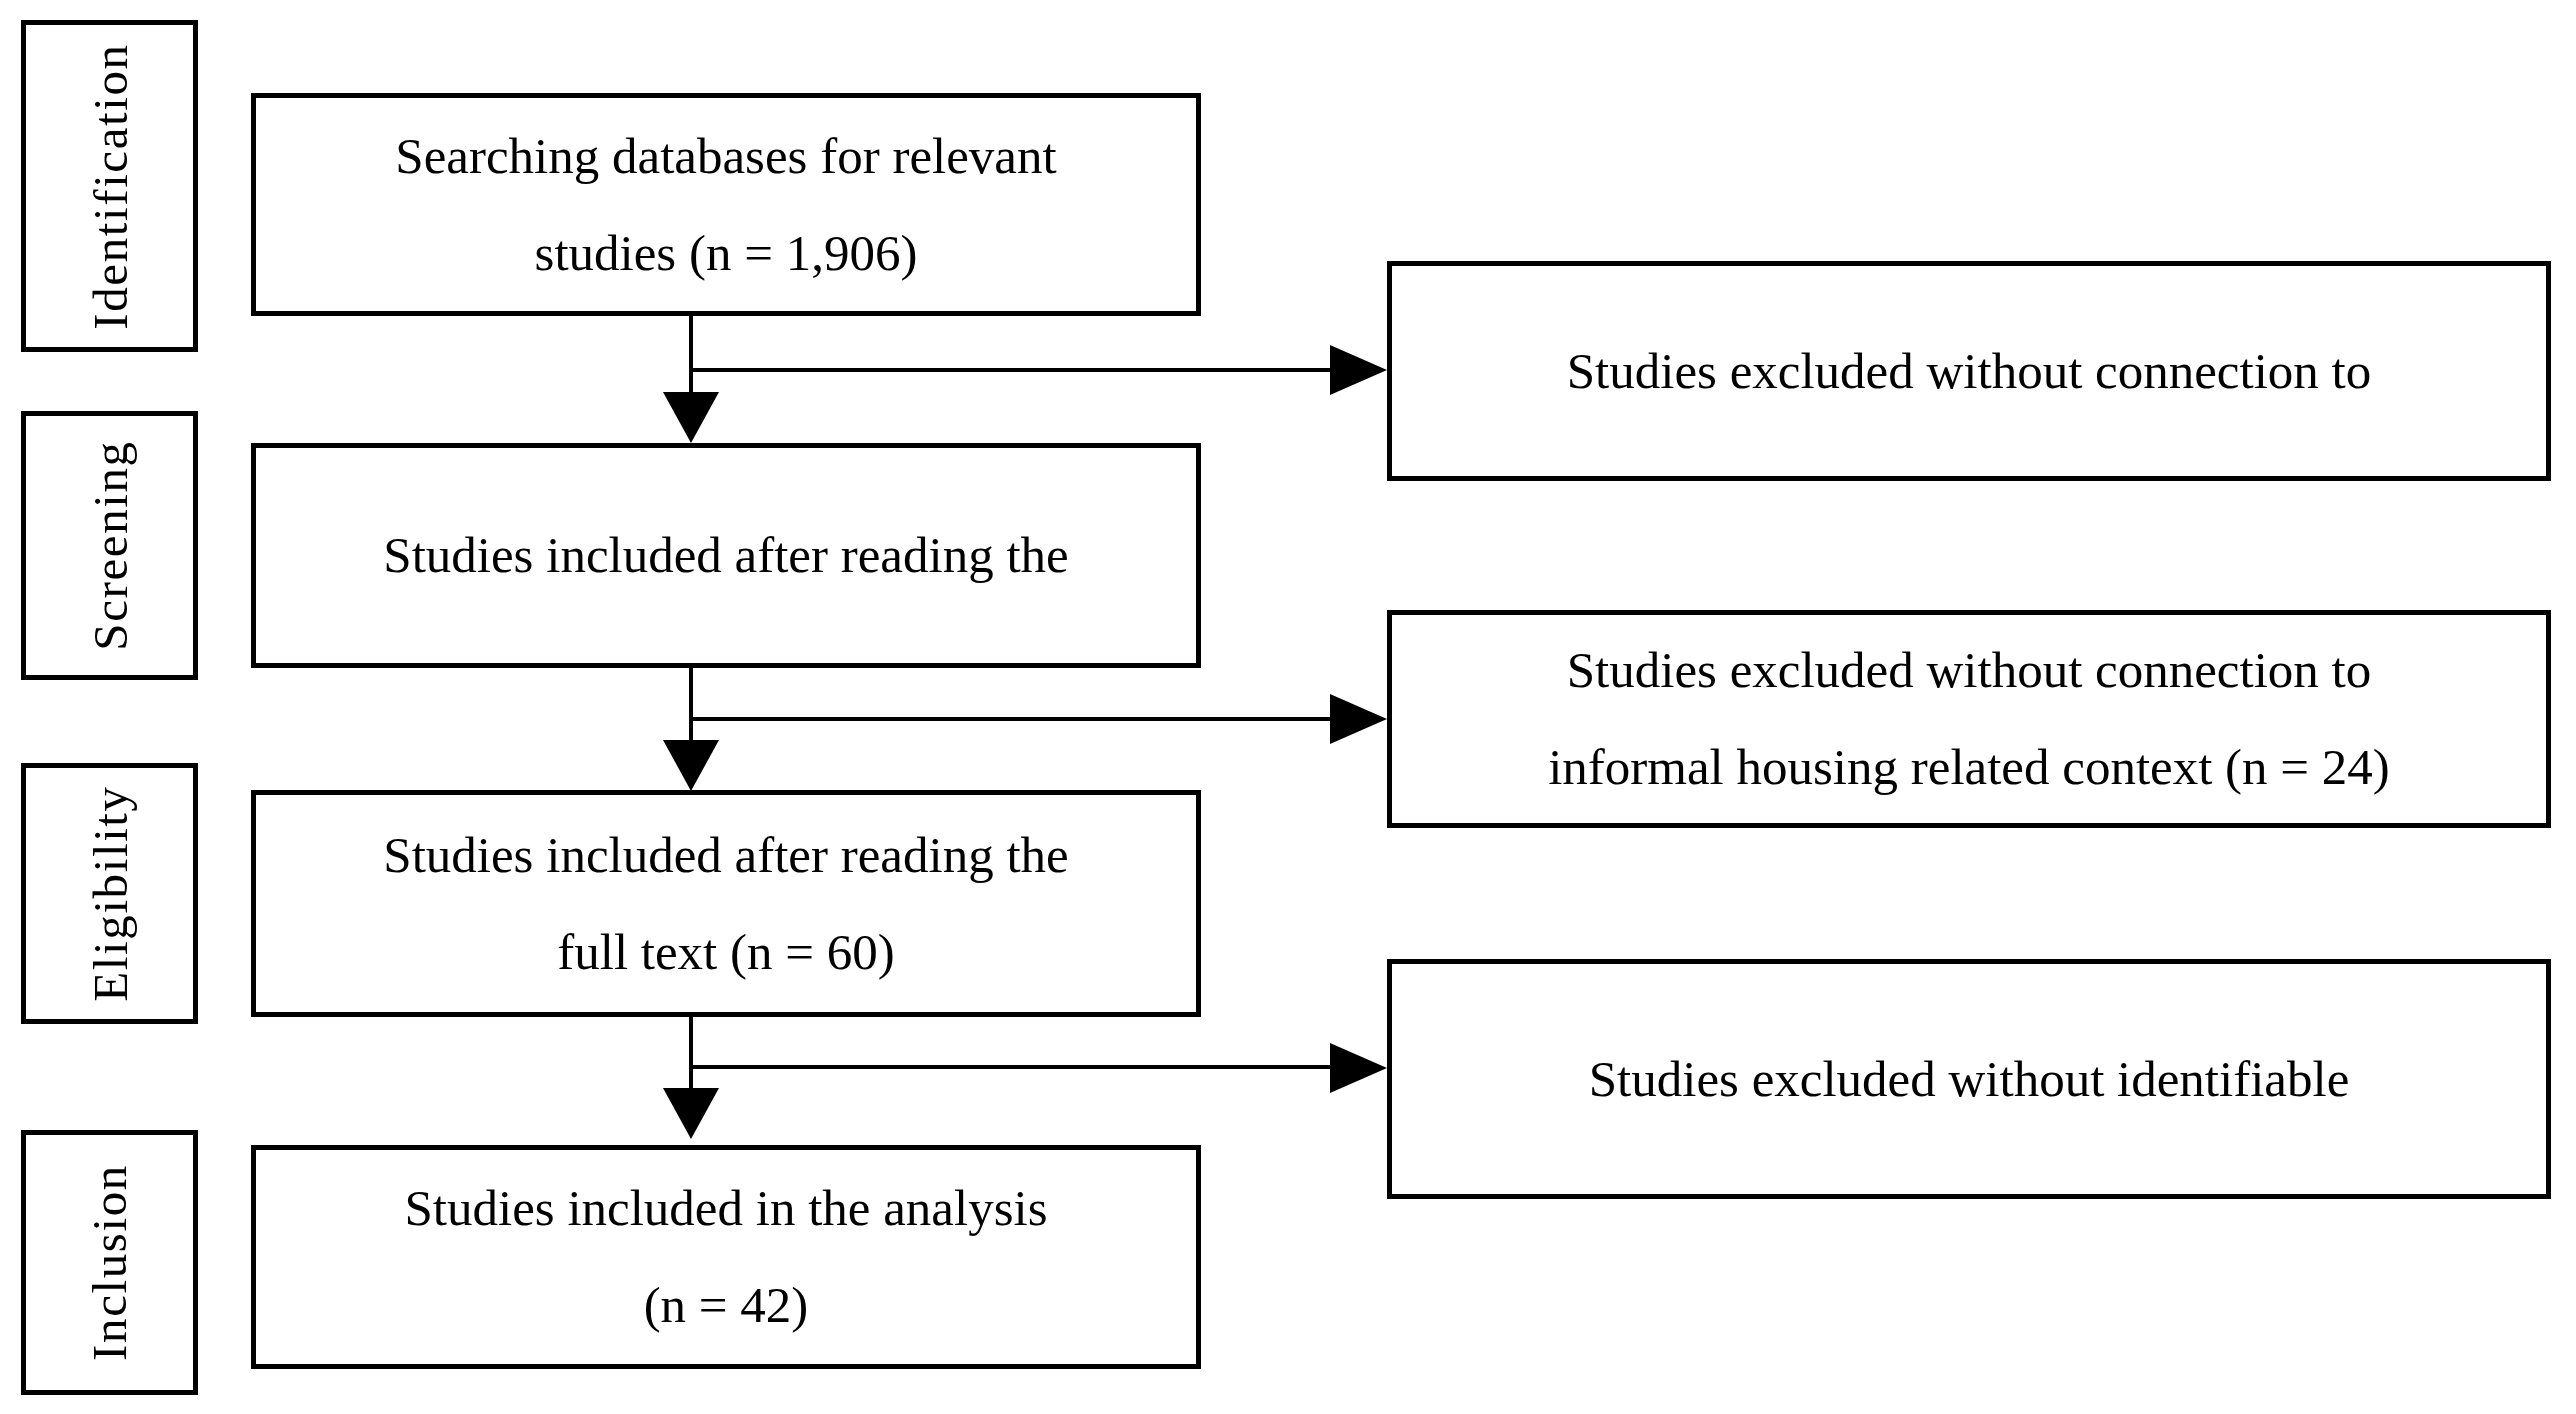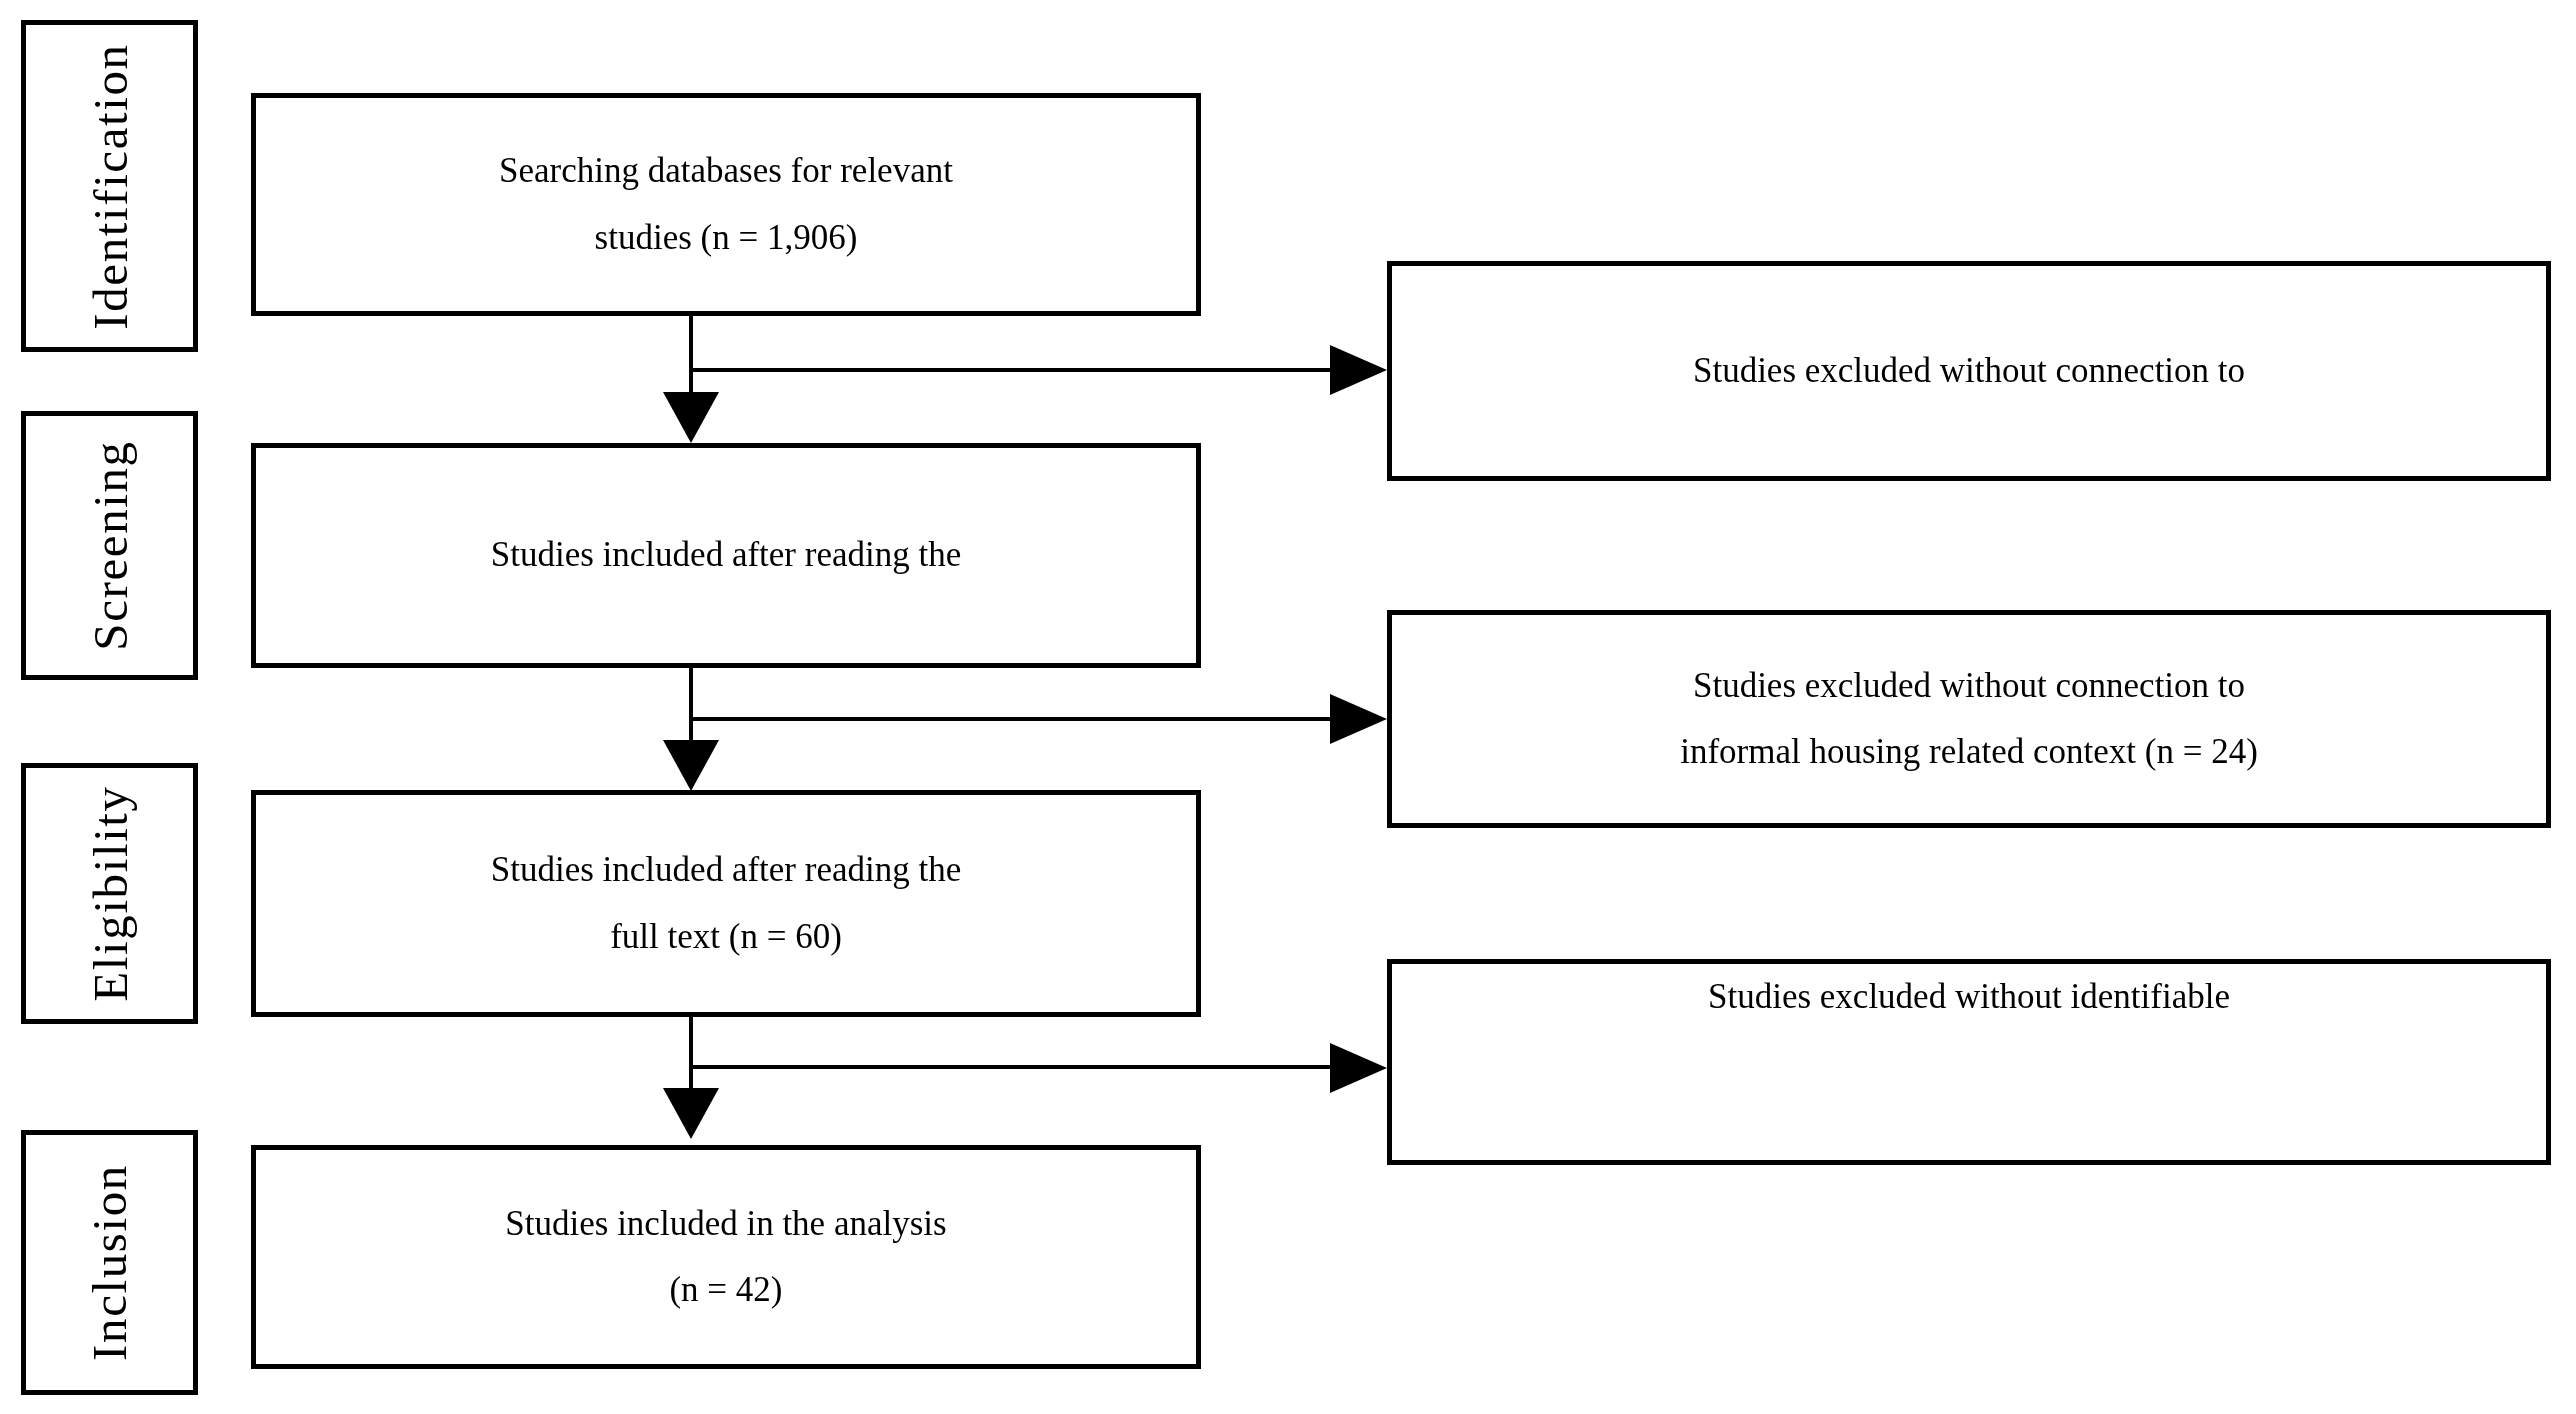--- a/index.html
+++ b/index.html
@@ -23,21 +23,21 @@
     background: #ffffff;
     border: 5.5px solid #000000;
     box-sizing: border-box;
     display: flex;
     flex-direction: column;
     align-items: center;
     justify-content: center;
     text-align: center;
   }
   .flow-box, .exclusion-box {
-    font-size: 35px;
+    font-size: 51px;
     line-height: 1.9;
   }
   .stage-box {
     align-items: center;
     justify-content: center;
   }
   .stage-box span {
     display: block;
     transform: rotate(-90deg);
     white-space: nowrap;
@@ -53,21 +53,21 @@
 
   
   .f1 { left: 251px; top: 93px;  width: 950px; height: 223px; }
   .f2 { left: 251px; top: 443px;  width: 950px; height: 225px; }
   .f3 { left: 251px; top: 790px; width: 950px; height: 227px; }
   .f4 { left: 251px; top: 1138px; width: 950px; height: 224px; margin-top: 7px; }
 
   
   .e1 { left: 1387px; top: 261px;  width: 1164px; height: 220px; }
   .e2 { left: 1387px; top: 610px;  width: 1164px; height: 218px; }
-  .e3 { left: 1387px; top: 959px; width: 1164px; height: 206px; justify-content: space-between; }
+  .e3 { left: 1387px; top: 959px; width: 1164px; height: 240px; }
 
   
   .line {
     position: absolute;
     background: #000000;
   }
   .vline { width: 4px; left: 689px; }
   .v1 { top: 316px;  height: 81px; }
   .v2 { top: 668px;  height: 77px;  }
   .v3 { top: 1017px; height: 75px;  }

